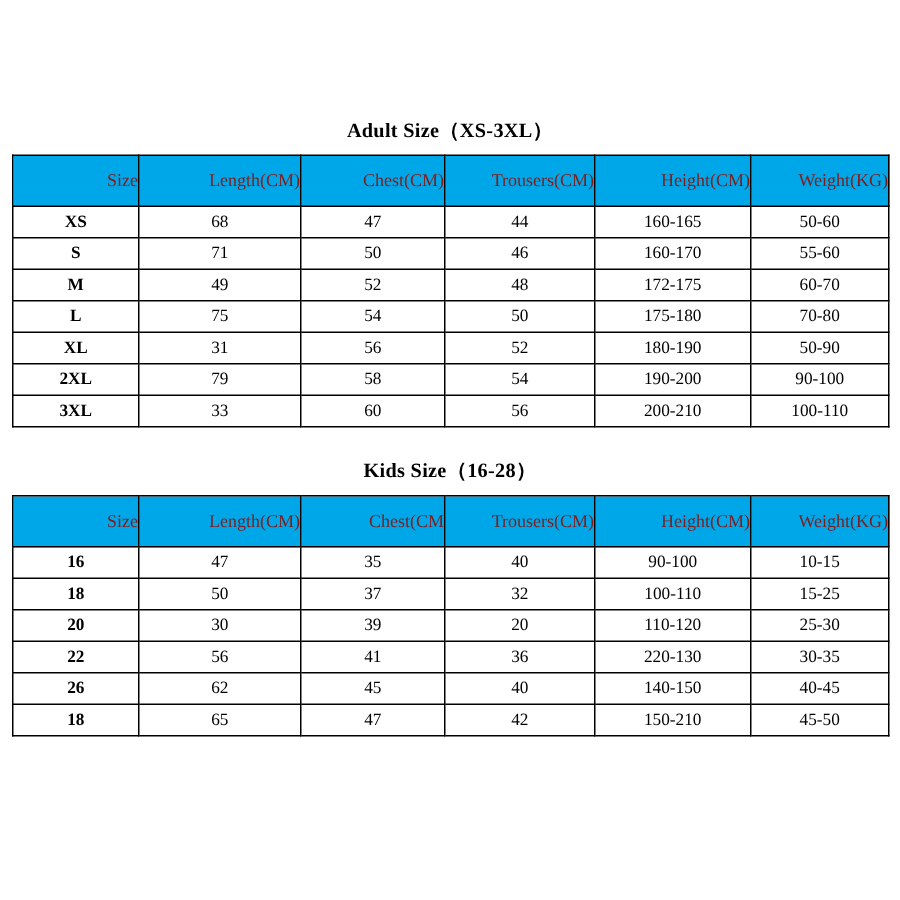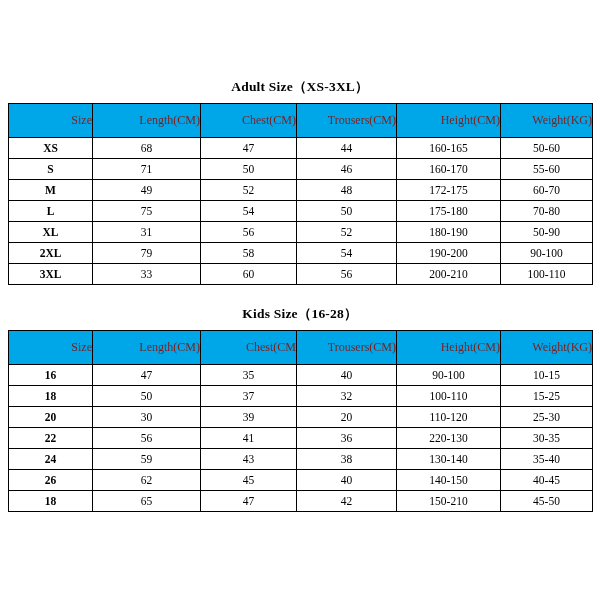--- a/index.html
+++ b/index.html
@@ -211,28 +211,20 @@
         </tr>
         <tr>
           <td class="col-size">22</td>
           <td>56</td>
           <td>41</td>
           <td>36</td>
           <td>220-130</td>
           <td>30-35</td>
         </tr>
         <tr>
-          <td class="col-size">24</td>
-          <td>59</td>
-          <td>43</td>
-          <td>38</td>
-          <td>130-140</td>
-          <td>35-40</td>
-        </tr>
-        <tr>
           <td class="col-size">26</td>
           <td>62</td>
           <td>45</td>
           <td>40</td>
           <td>140-150</td>
           <td>40-45</td>
         </tr>
         <tr>
           <td class="col-size">18</td>
           <td>65</td>

